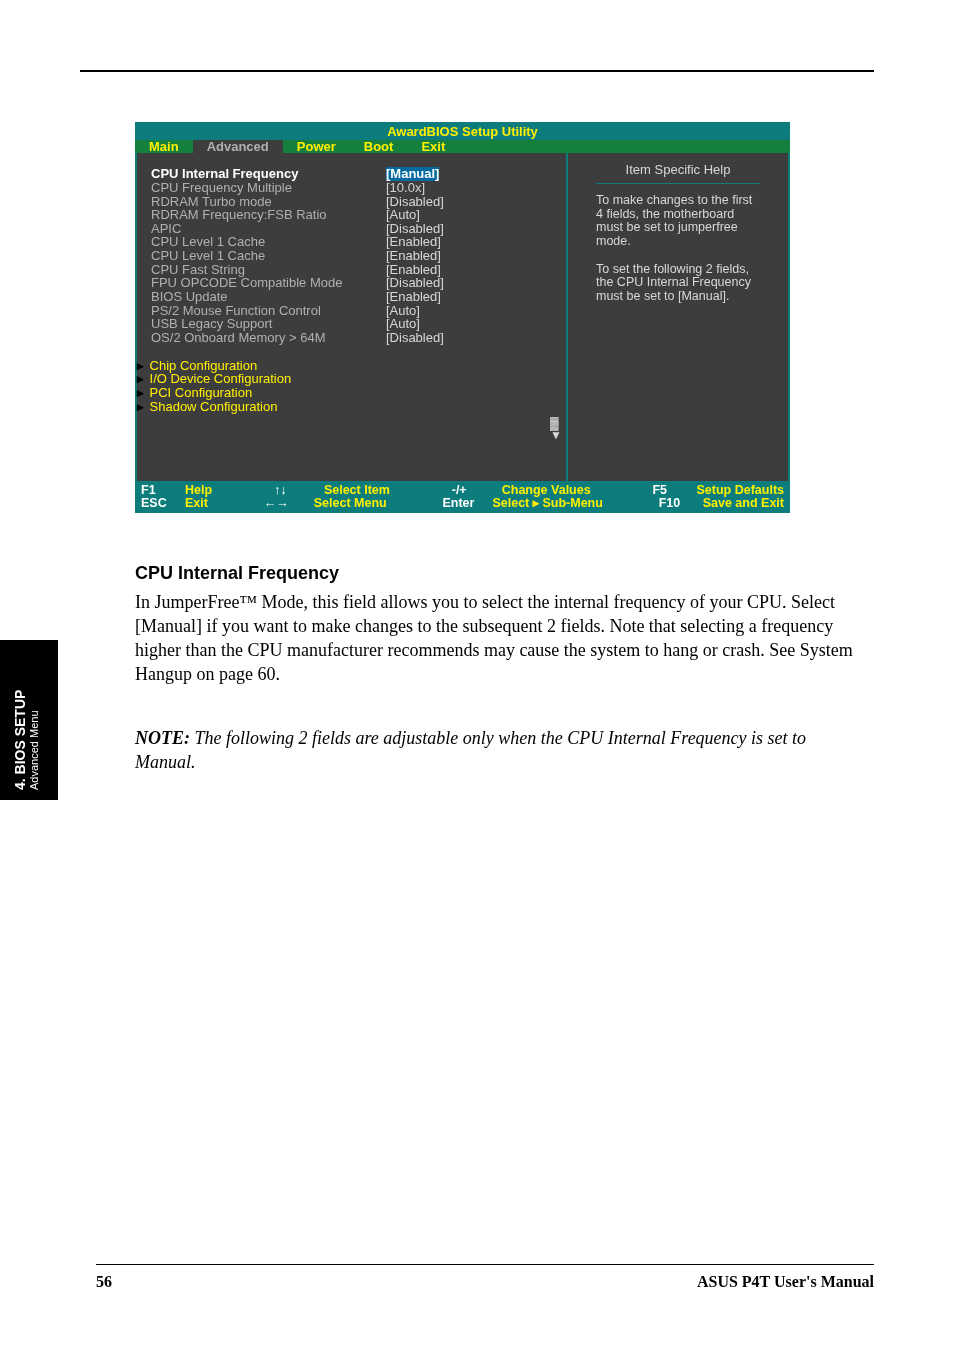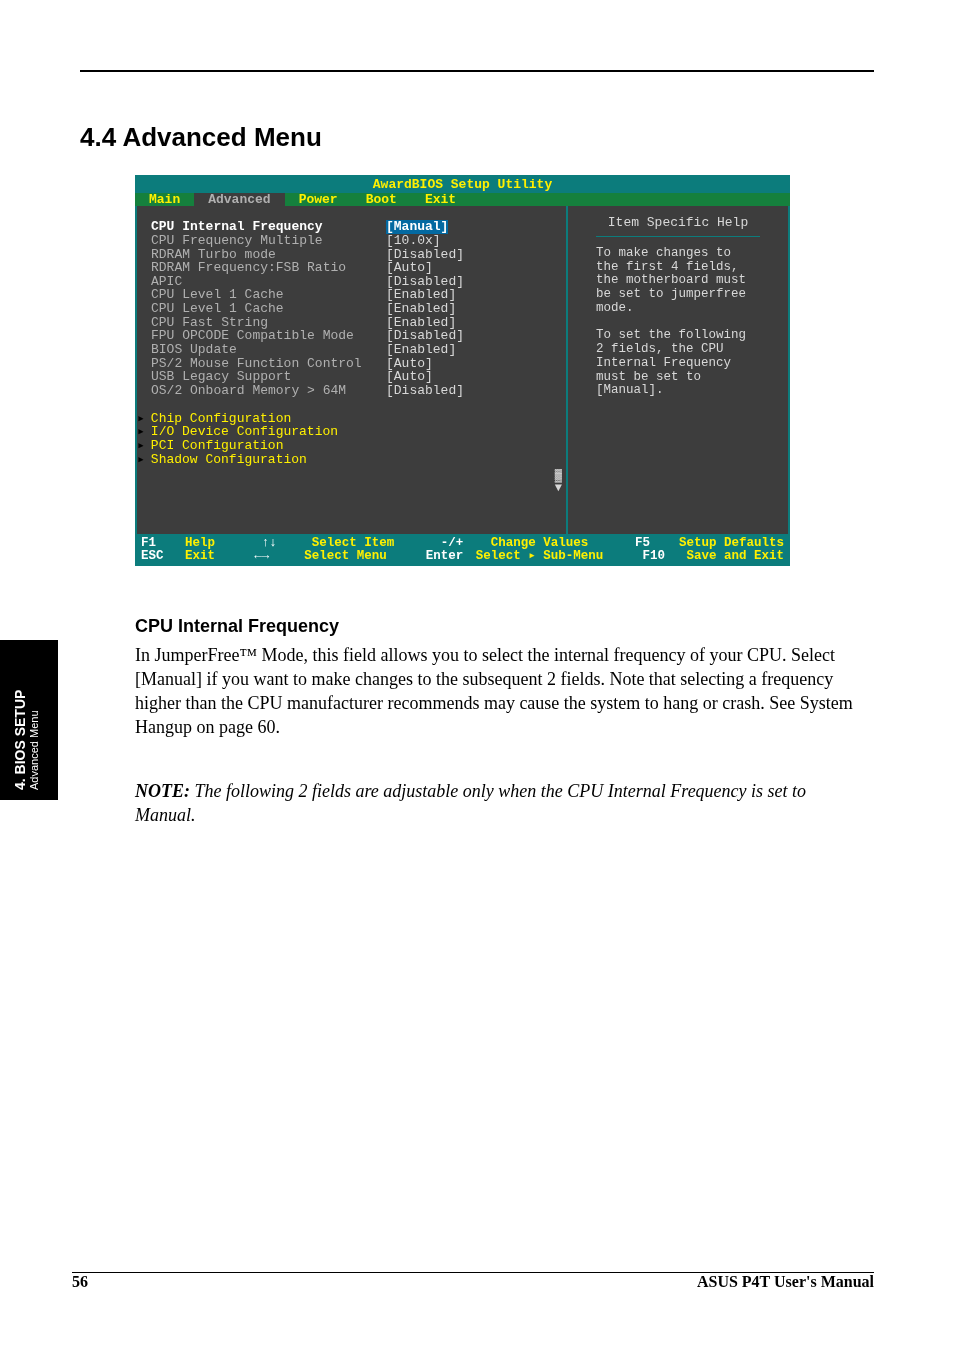--- a/index.html
+++ b/index.html
@@ -23,21 +23,21 @@
     font-size: 26px;
     font-weight: bold;
     margin-bottom: 22px;
     font-family: Arial, Helvetica, sans-serif;
   }
 
   
   .bios-shot {
     width: 655px;
     margin: 0 0 50px 55px;
-    font-family: Liberation Mono, monospace;
+    font-family: Liberation Sans, sans-serif;
     font-size: 13px;
     line-height: 1.05;
     color: #b0b0b0;
   }
   .bios-titlebar {
     background: #0c7c7c;
     color: #fff000;
     text-align: center;
     font-weight: bold;
     padding: 1px 0;
@@ -183,37 +183,37 @@
   }
   .side-tab-inner .sub {
     font-weight: normal;
     font-size: 11px;
   }
 
   
   .page-footer {
     position: absolute;
     bottom: 60px;
-    left: 72px;
+    left: 96px;
     right: 80px;
     border-top: 1.5px solid #000;
     display: flex;
     justify-content: space-between;
+    padding-top: 8px;
     font-size: 16px;
   }
   .page-num { font-weight: bold; }
   .manual-name { font-weight: bold; }
 </style>
 </head>
 <body>
 
 <div class="page">
   <hr class="hr-rule">
 
-  <div class="section-title">4.4 Advanced Menu</div>
 
   <div class="bios-shot">
     <div class="bios-titlebar">AwardBIOS Setup Utility</div>
     <div class="bios-tabs">
       <div class="bios-tab">Main</div>
       <div class="bios-tab active">Advanced</div>
       <div class="bios-tab">Power</div>
       <div class="bios-tab">Boot</div>
       <div class="bios-tab">Exit</div>
     </div>

